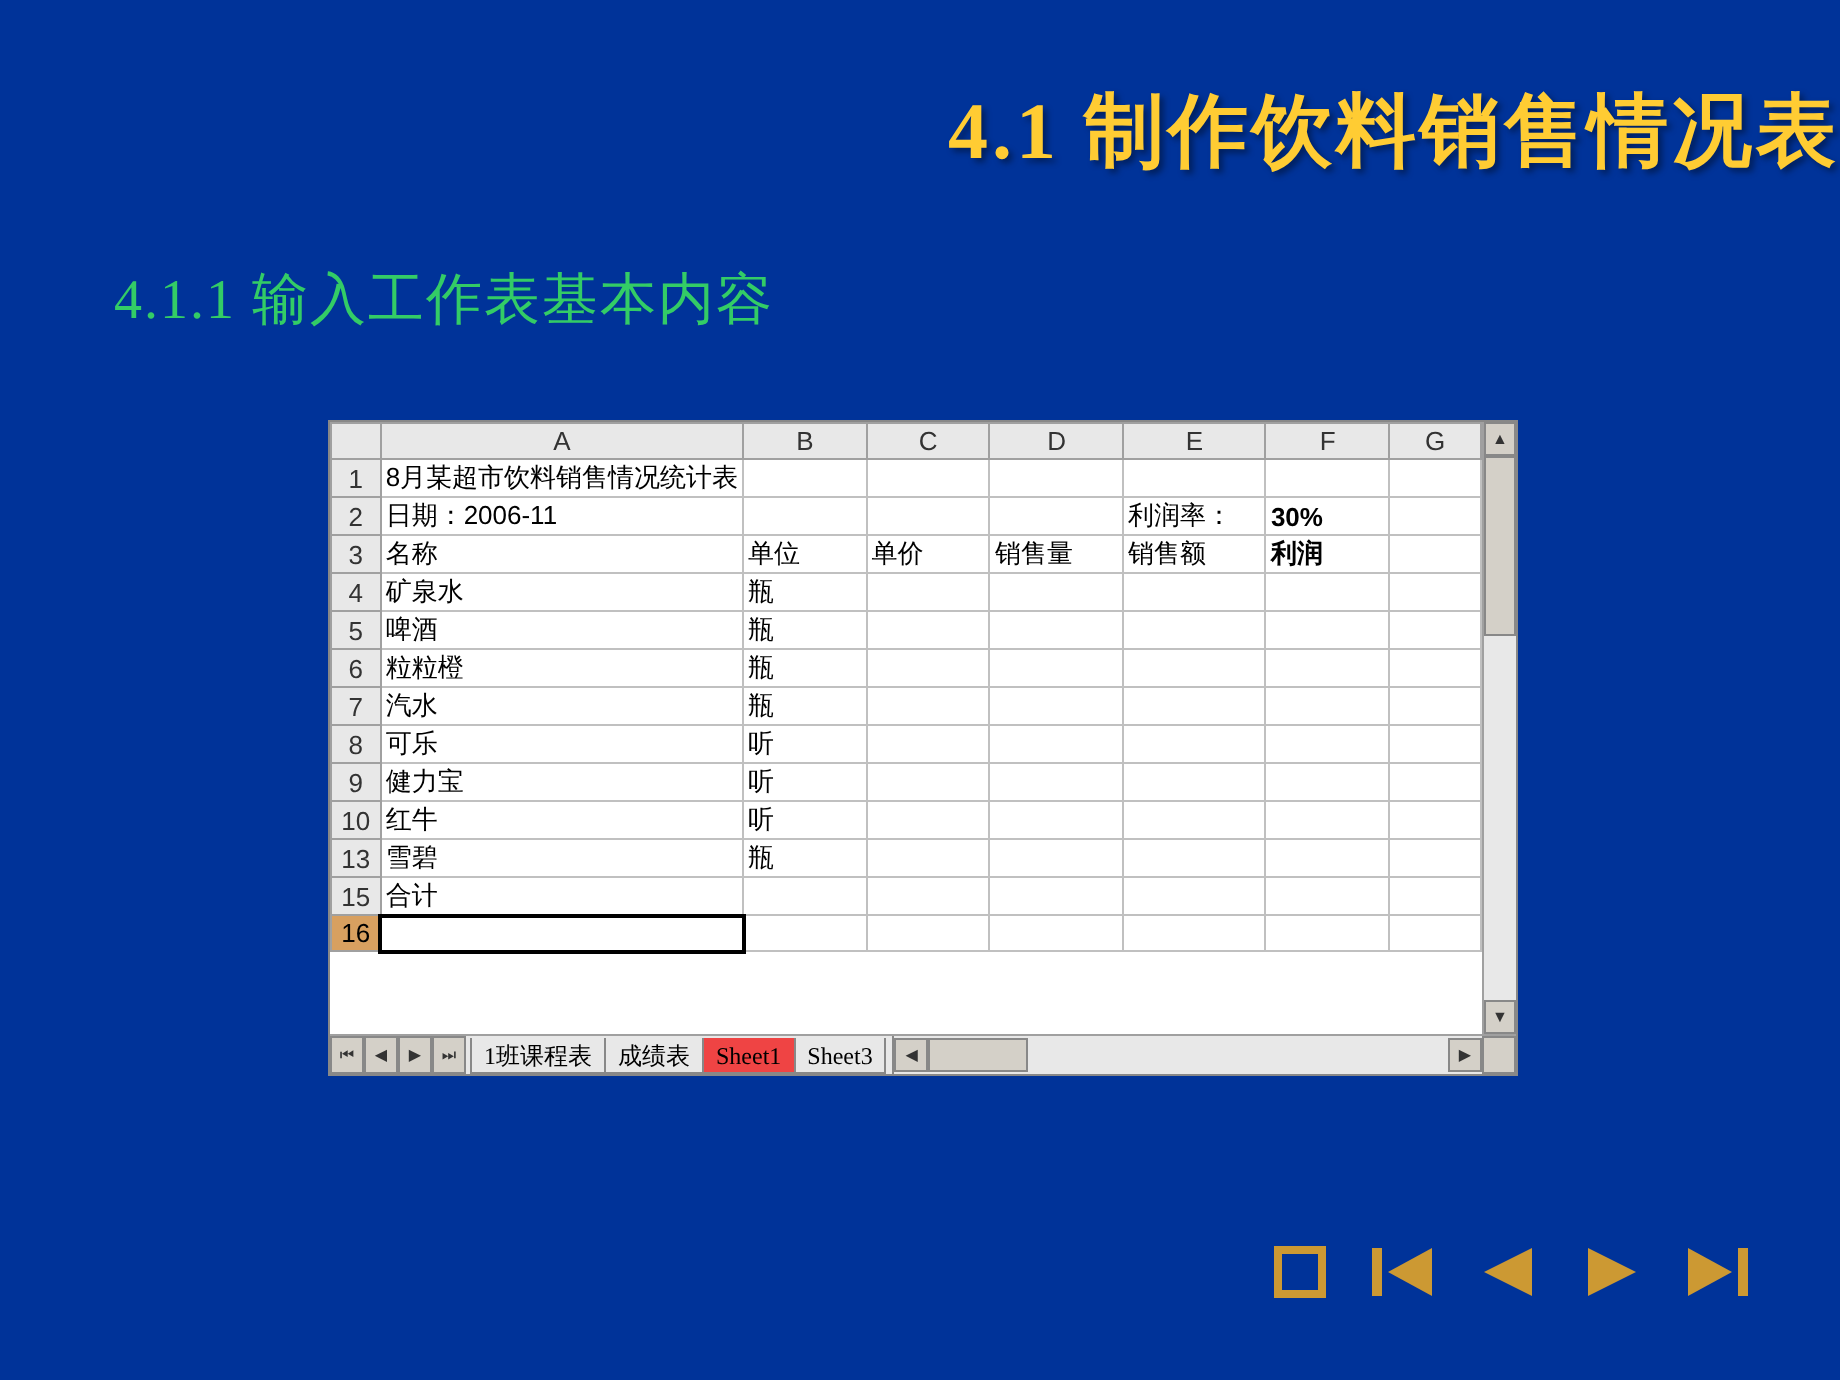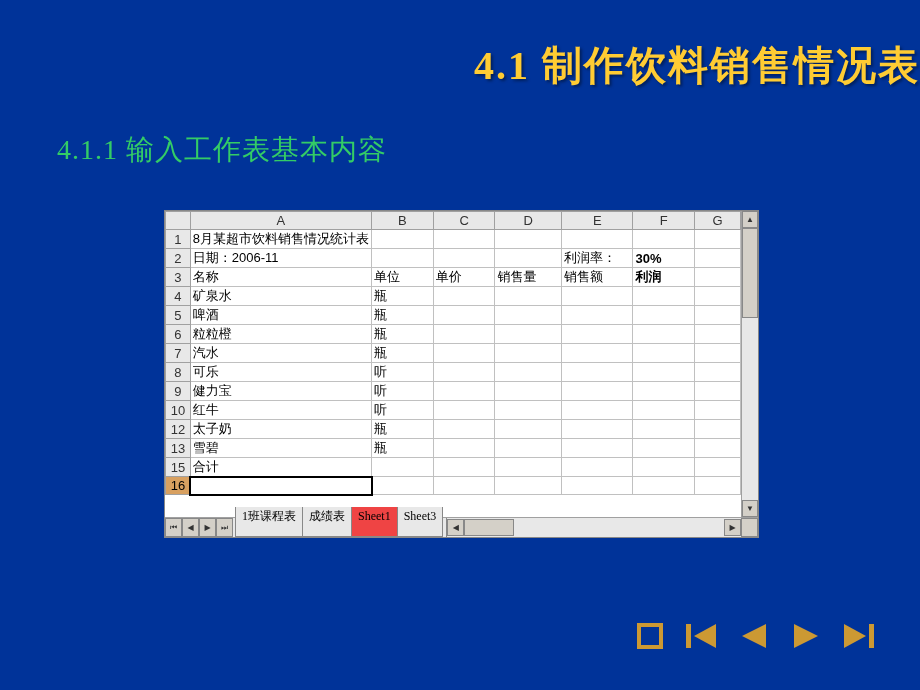--- a/index.html
+++ b/index.html
@@ -149,21 +149,21 @@
     }
     .sheet-tab {
       padding: 1px 6px;
       background: #e8e8e8;
       border: 1px solid #888;
       border-top: none;
       font-size: 12px;
       color: #000;
       margin-right: -1px;
       position: relative;
-      height: 30px;
+      height: 18px;
       line-height: 16px;
     }
     .sheet-tab.active {
       background: #ef4444;
       font-weight: normal;
       z-index: 2;
     }
     .hscroll {
       flex: 1;
       background: #e8e8e8;
@@ -347,30 +347,20 @@
               <th class="rowhead">10</th>
               <td class="col-A">红牛</td>
               <td class="col-B">听</td>
               <td class="col-C"></td>
               <td class="col-D"></td>
               <td class="col-E"></td>
               <td class="col-F"></td>
               <td class="col-G"></td>
             </tr>
             <tr>
-              <th class="rowhead">12</th>
-              <td class="col-A">太子奶</td>
-              <td class="col-B">瓶</td>
-              <td class="col-C"></td>
-              <td class="col-D"></td>
-              <td class="col-E"></td>
-              <td class="col-F"></td>
-              <td class="col-G"></td>
-            </tr>
-            <tr>
               <th class="rowhead">13</th>
               <td class="col-A">雪碧</td>
               <td class="col-B">瓶</td>
               <td class="col-C"></td>
               <td class="col-D"></td>
               <td class="col-E"></td>
               <td class="col-F"></td>
               <td class="col-G"></td>
             </tr>
             <tr>

